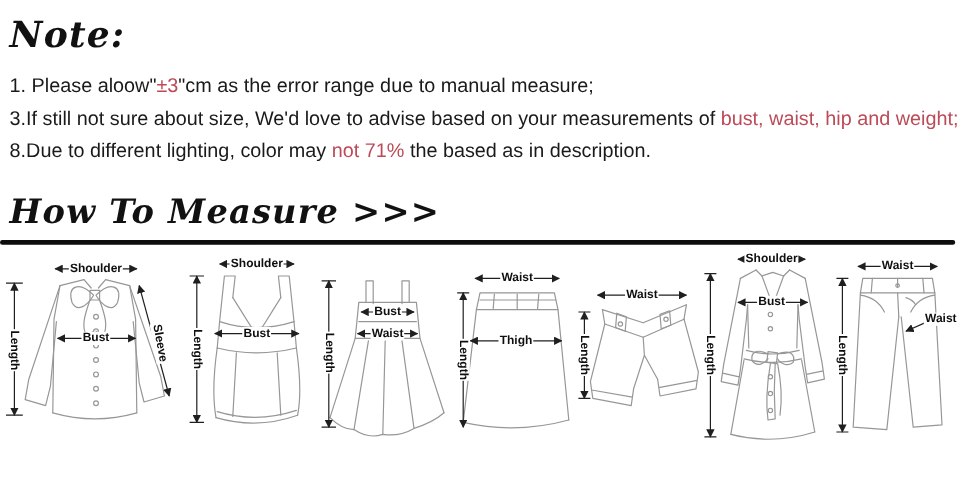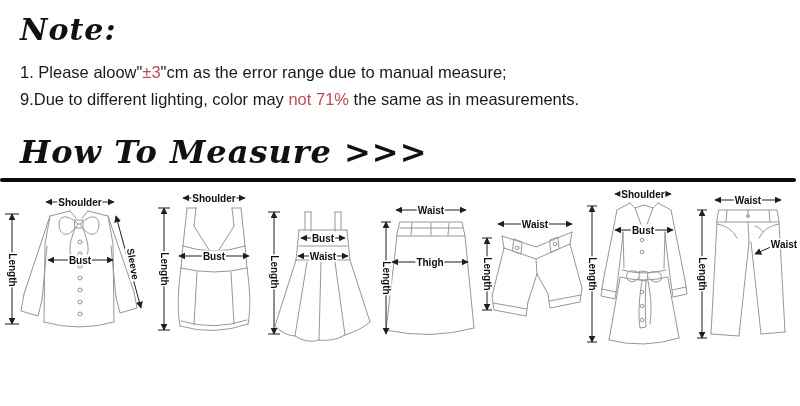--- a/index.html
+++ b/index.html
@@ -1,29 +1,29 @@
 <!DOCTYPE html>
 <html><head>
 <meta charset="utf-8">
 <style>
   html,body{margin:0;padding:0;background:#fff;}
   .page{
     width:800px;height:406px;overflow:hidden;background:#fff;
     font-family:"Liberation Sans",sans-serif;color:#1a1a1a;position:relative;
   }
-  .note-section{padding:12px 6px 0 20px;}
+  .note-section{padding:12px 6px 0 8px;}
   .script-heading{
     font-family:"DejaVu Serif",serif;font-style:italic;font-weight:bold;
     color:#111;margin:0;letter-spacing:1px;
   }
   .note-heading{font-size:30px;margin-bottom:12px;}
   .note-line{font-size:16.5px;line-height:27px;margin:0;white-space:nowrap;}
   .red{color:#bc4a57;}
   .measure-section{padding:0 0 0 8px;margin-top:20px;}
-  .measure-heading{font-size:32px;margin-left:12px;}
+  .measure-heading{font-size:28px;}
   .divider{
     height:4px;background:#0d0d0d;border:none;margin:7px 0 0 0;
     width:796px;border-radius:3px;
   }
   .garments-row{display:flex;height:172px;margin-top:2px;}
   .garment{position:relative;height:172px;flex:0 0 auto;}
   .garment svg{position:absolute;left:0;top:0;}
   .outline{stroke:#979797;fill:none;stroke-width:1;stroke-linejoin:round;stroke-linecap:round;}
   .dim{stroke:#1f1f1f;fill:none;stroke-width:1;}
   .glabel{
@@ -43,21 +43,22 @@
       <path d="M0,0 L10,5 L0,10 z" fill="#1f1f1f"></path>
     </marker>
   </defs>
 </svg>
 
 <div class="page">
 
   <div class="note-section">
     <h1 class="script-heading note-heading">Note:</h1>
     <p class="note-line"><span>1. Please aloow"</span><span class="red">±3</span><span>"cm as the error range due to manual measure;</span></p>
-    <p class="note-line"><span>9.Due to different lighting, color may </span><span class="red">not 71%</span><span> the same as in measurements.</span></p>
+    <p class="note-line"><span>3.If still not sure about size, We'd love to advise based on your measurements of </span><span class="red">bust, waist, hip and weight;</span></p>
+    <p class="note-line"><span>8.Due to different lighting, color may </span><span class="red">not 71%</span><span> the based as in description.</span></p>
   </div>
 
   <div class="measure-section">
     <h2 class="script-heading measure-heading">How To Measure &gt;&gt;&gt;</h2>
   </div>
   <hr class="divider">
 
   <div class="garments-row">
 
     <div class="garment" style="width:155px">

